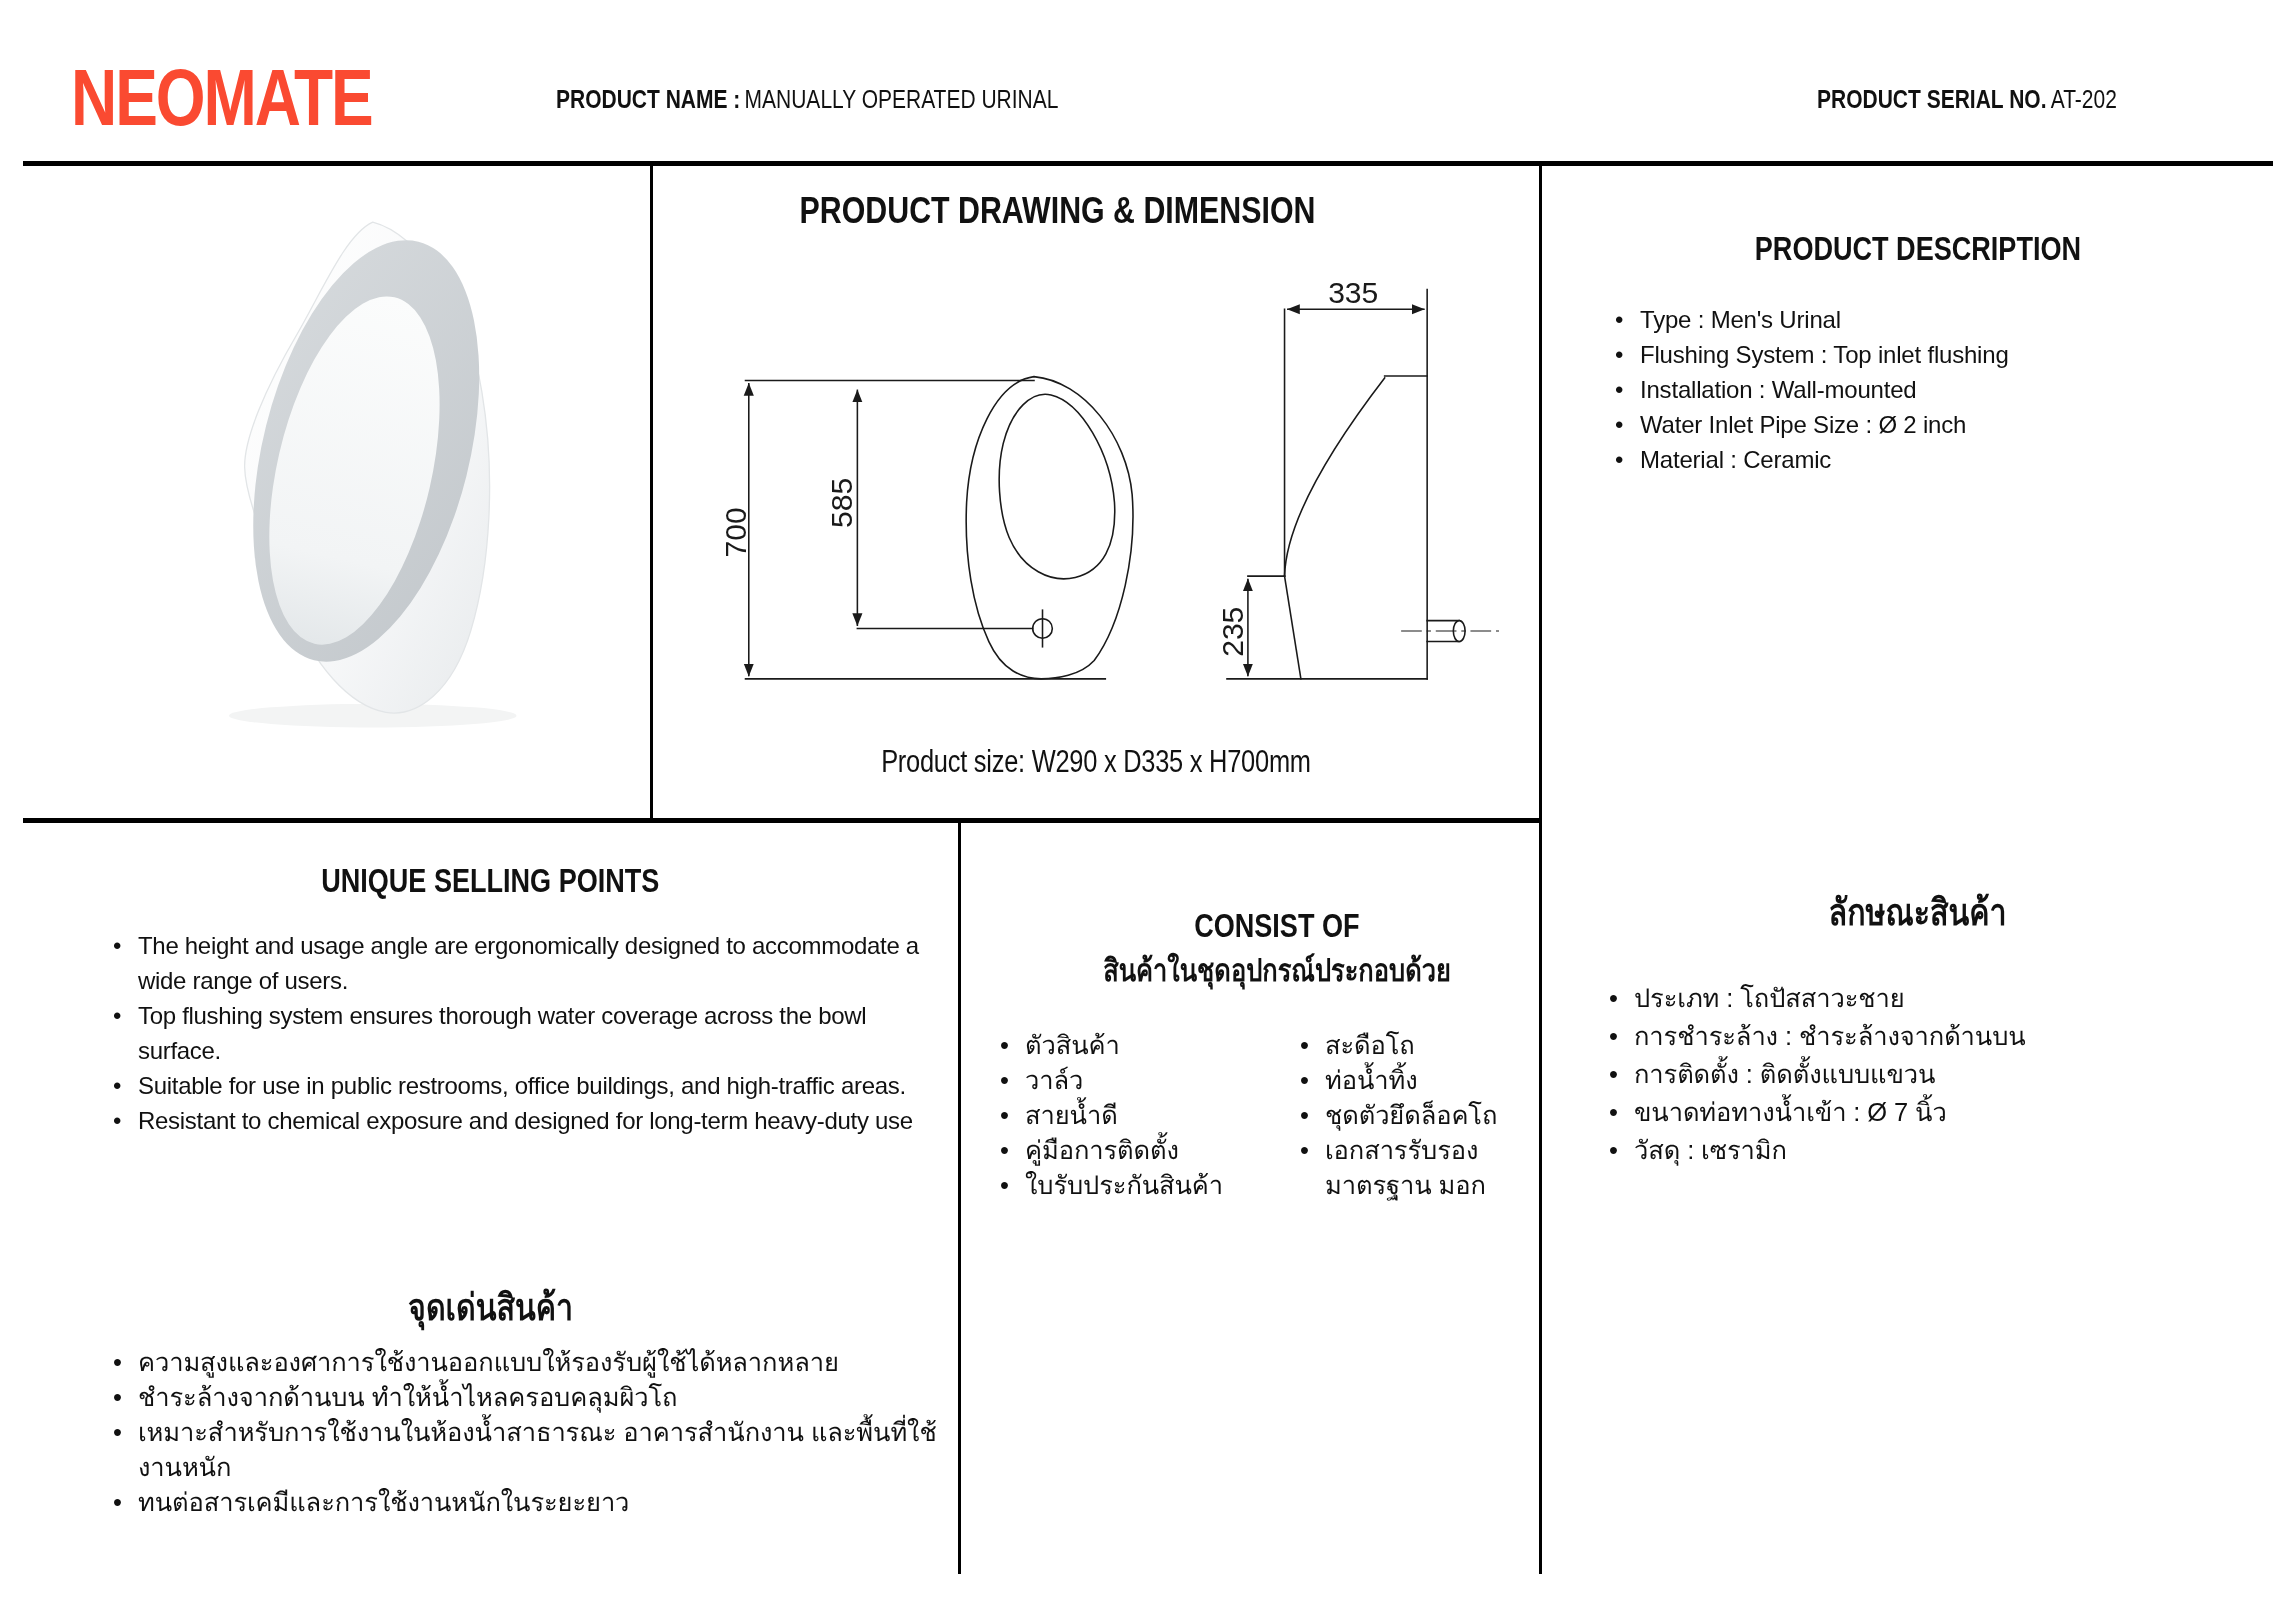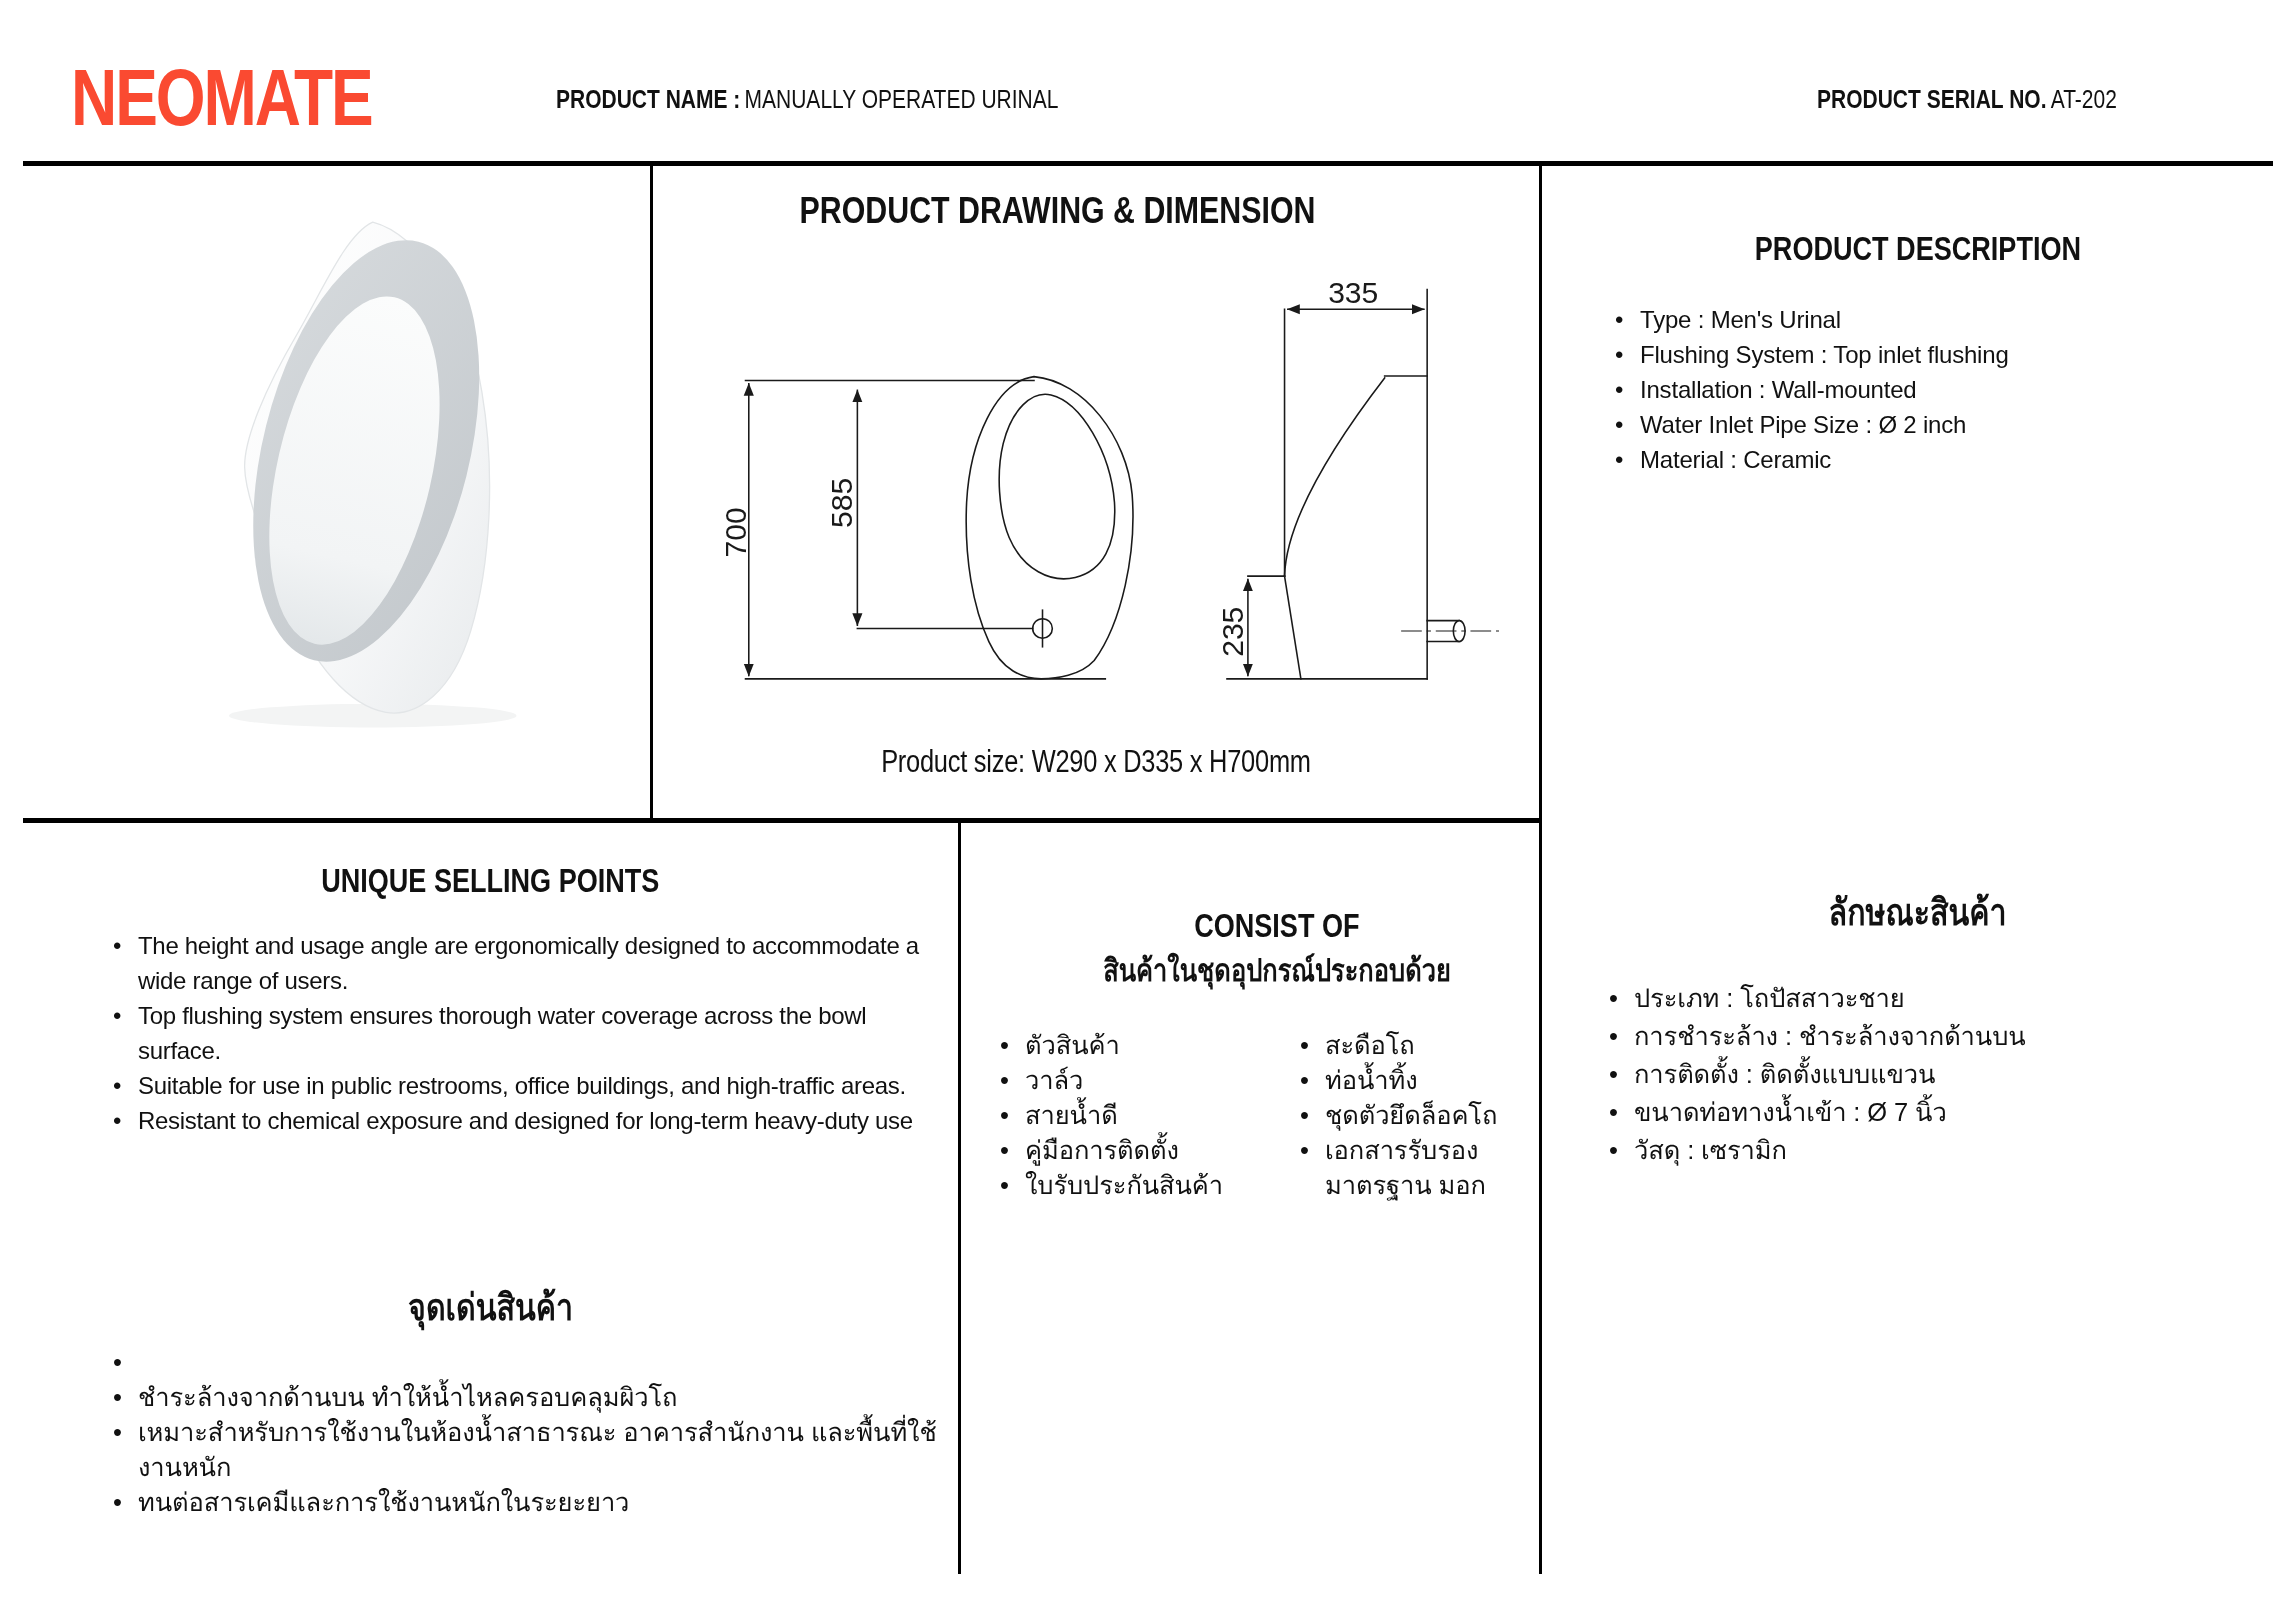--- a/index.html
+++ b/index.html
@@ -176,20 +176,21 @@
         <span>Resistant to chemical exposure and designed for long-term heavy-duty use</span>
       </li>
   </ul>
 
   <div class="abs" style="left:23px;top:1277px;width:935px;text-align:center;">
     <span class="cxc sect-title">จุดเด่นสินค้า</span>
   </div>
   <ul class="abs blist th-list" style="left:113px;top:1345px;width:832px;">
     <li>
         <span class="dot">•</span>
+        <span>ความสูงและองศาการใช้งานออกแบบให้รองรับผู้ใช้ได้หลากหลาย</span>
       </li>
     <li>
         <span class="dot">•</span>
         <span>ชำระล้างจากด้านบน ทำให้น้ำไหลครอบคลุมผิวโถ</span>
       </li>
     <li>
         <span class="dot">•</span>
         <span>เหมาะสำหรับการใช้งานในห้องน้ำสาธารณะ อาคารสำนักงาน และพื้นที่ใช้งานหนัก</span>
       </li>
     <li>

